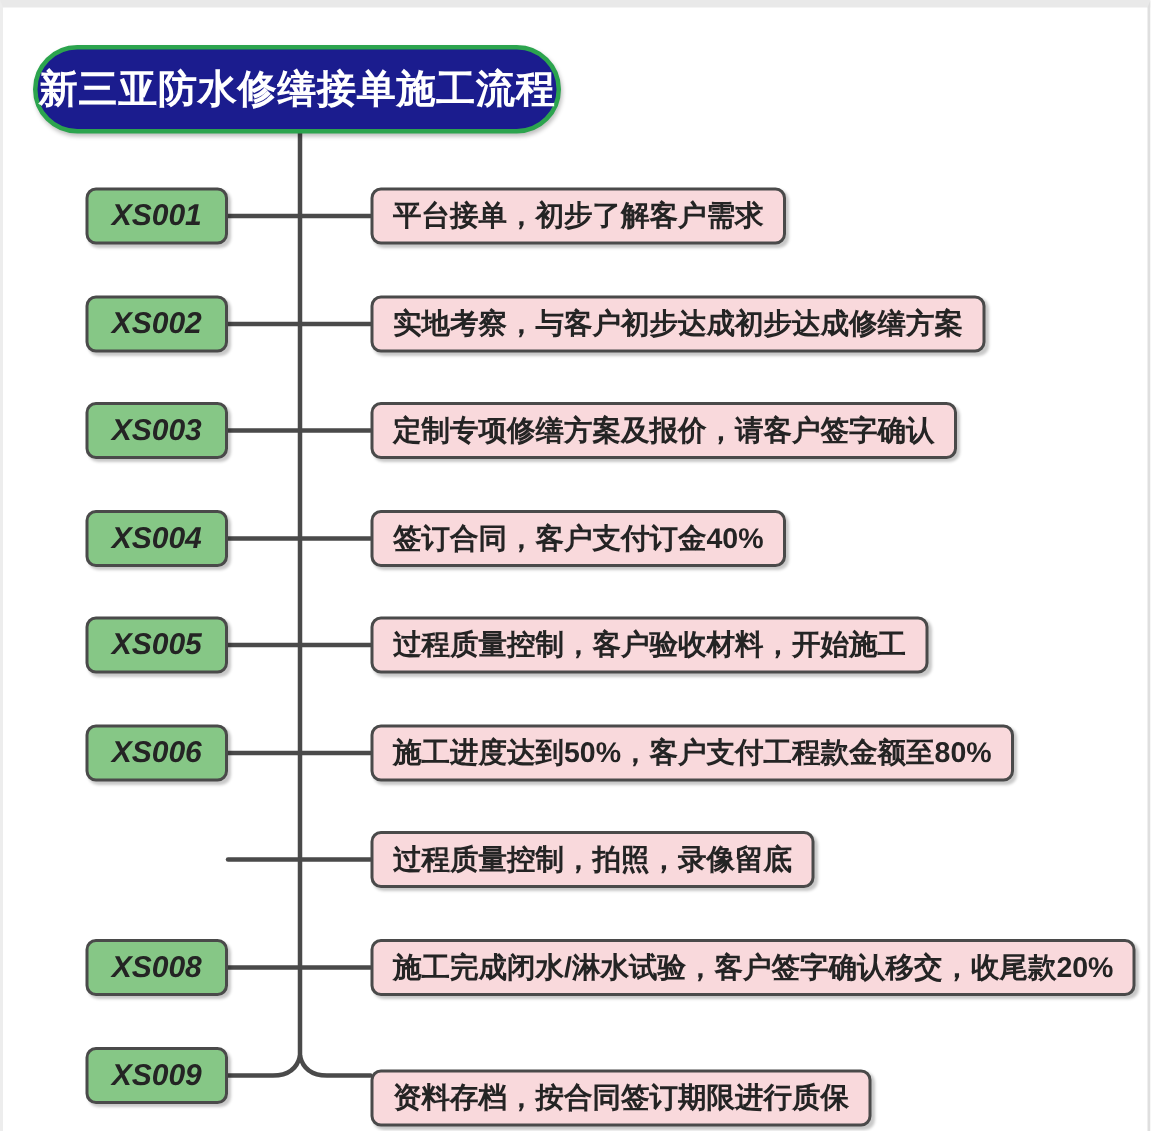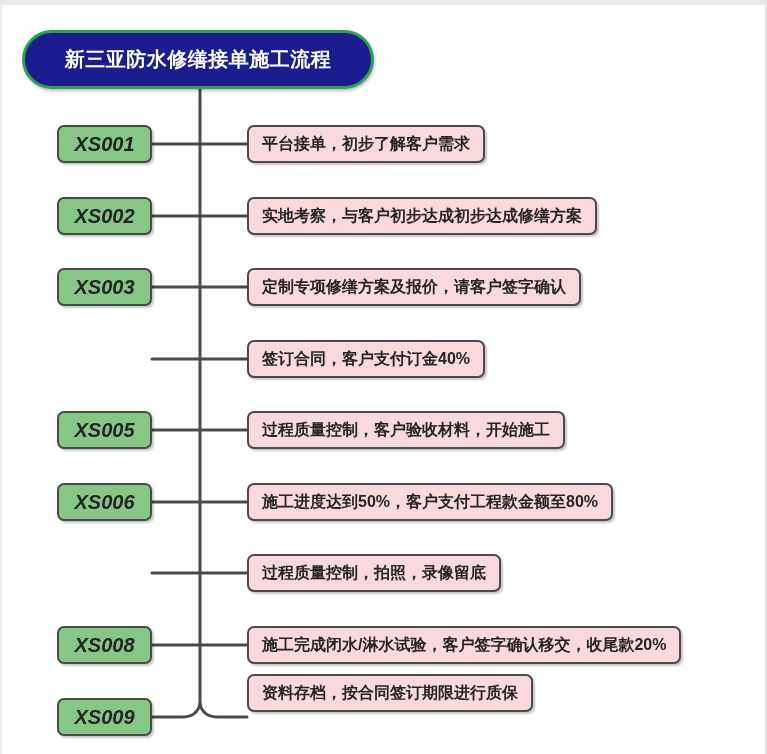--- a/index.html
+++ b/index.html
@@ -20,21 +20,21 @@
     position:absolute;left:20px;top:25px;width:352px;height:59px;
     box-sizing:border-box;
     background:var(--title-bg,#1B1C8E);
     border:3.5px solid var(--title-border,#2CA44E);
     border-radius:30px;
     display:flex;align-items:center;justify-content:center;
     box-shadow:1px 2px 3px rgba(0,0,0,.25);
     z-index:2;
   }
   .title-bubble span{
-    color:#fff;font-size:20px;font-weight:700;letter-spacing:.5px;white-space:nowrap;
+    color:#fff;font-size:26px;font-weight:700;letter-spacing:.5px;white-space:nowrap;
   }
   .code-box{
     position:absolute;left:55px;width:95px;height:38px;
     box-sizing:border-box;
     background:var(--code-bg,#86C786);
     border:2.5px solid var(--line,#4A4A4A);
     border-radius:7px;
     display:flex;align-items:center;justify-content:center;
     font-size:20px;font-weight:700;color:#242424;
     box-shadow:2px 2px 2px rgba(0,0,0,.22);
@@ -42,21 +42,21 @@
     font-style:italic;
   }
   .desc-box{
     position:absolute;left:245px;height:38px;
     box-sizing:border-box;
     background:var(--desc-bg,#F9D9DC);
     border:2.5px solid var(--line,#4A4A4A);
     border-radius:7px;
     display:flex;align-items:center;
     padding:0 13px;white-space:nowrap;
-    font-size:16px;font-weight:700;color:#242424;
+    font-size:19px;font-weight:700;color:#242424;
     box-shadow:2px 2px 2px rgba(0,0,0,.22);
     z-index:2;
   }
 </style>
 </head>
 <body>
 
 <div class="canvas">
 
   <svg class="lines" viewBox="0 0 767 754" xmlns="http://www.w3.org/2000/svg">
@@ -79,29 +79,30 @@
 
   <div class="code-box" style="top:120px">XS001</div>
   <div class="desc-box" style="top:120px">平台接单，初步了解客户需求</div>
 
   <div class="code-box" style="top:192px">XS002</div>
   <div class="desc-box" style="top:192px">实地考察，与客户初步达成初步达成修缮方案</div>
 
   <div class="code-box" style="top:263px">XS003</div>
   <div class="desc-box" style="top:263px">定制专项修缮方案及报价，请客户签字确认</div>
 
+  <div class="code-box" style="top:335px">XS004</div>
   <div class="desc-box" style="top:335px">签订合同，客户支付订金40%</div>
 
   <div class="code-box" style="top:406px">XS005</div>
   <div class="desc-box" style="top:406px">过程质量控制，客户验收材料，开始施工</div>
 
   <div class="code-box" style="top:478px">XS006</div>
   <div class="desc-box" style="top:478px">施工进度达到50%，客户支付工程款金额至80%</div>
 
   <div class="desc-box" style="top:549px">过程质量控制，拍照，录像留底</div>
 
   <div class="code-box" style="top:621px">XS008</div>
   <div class="desc-box" style="top:621px">施工完成闭水/淋水试验，客户签字确认移交，收尾款20%</div>
 
   <div class="code-box" style="top:693px">XS009</div>
-  <div class="desc-box" style="top:669px">资料存档，按合同签订期限进行质保</div>
+  <div class="desc-box" style="top:708px">资料存档，按合同签订期限进行质保</div>
 
 </div>
 
 </body></html>

